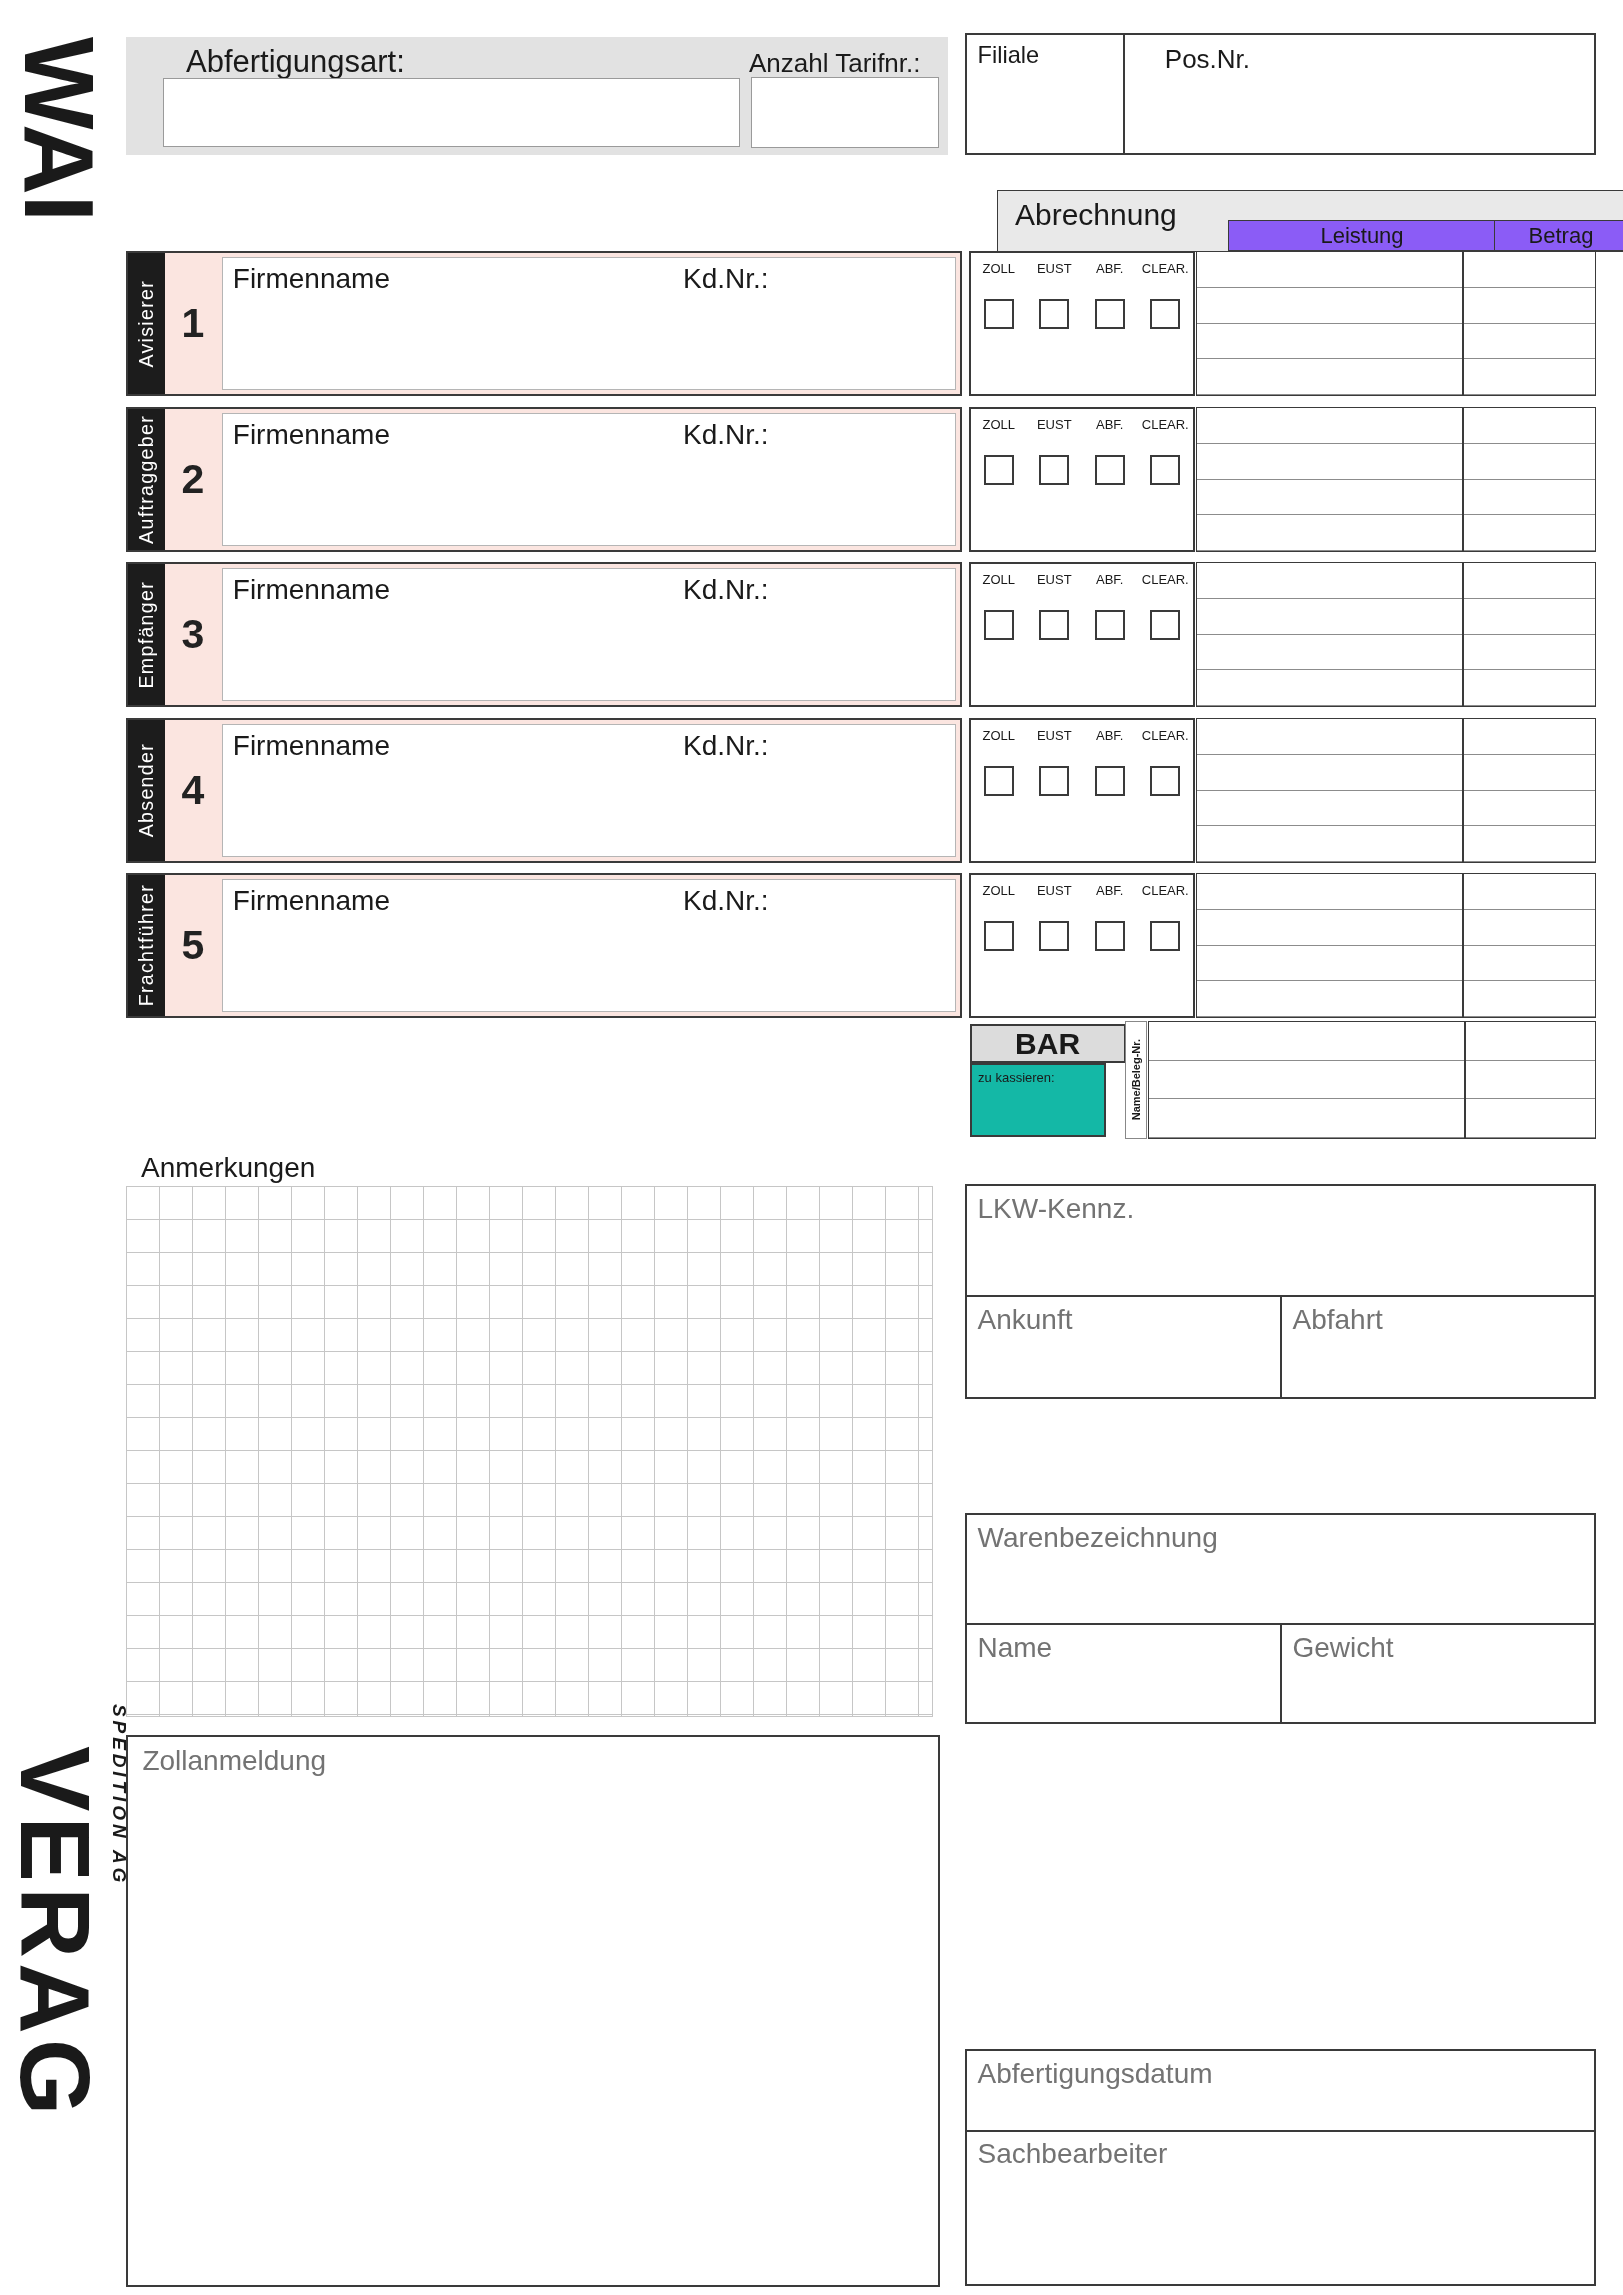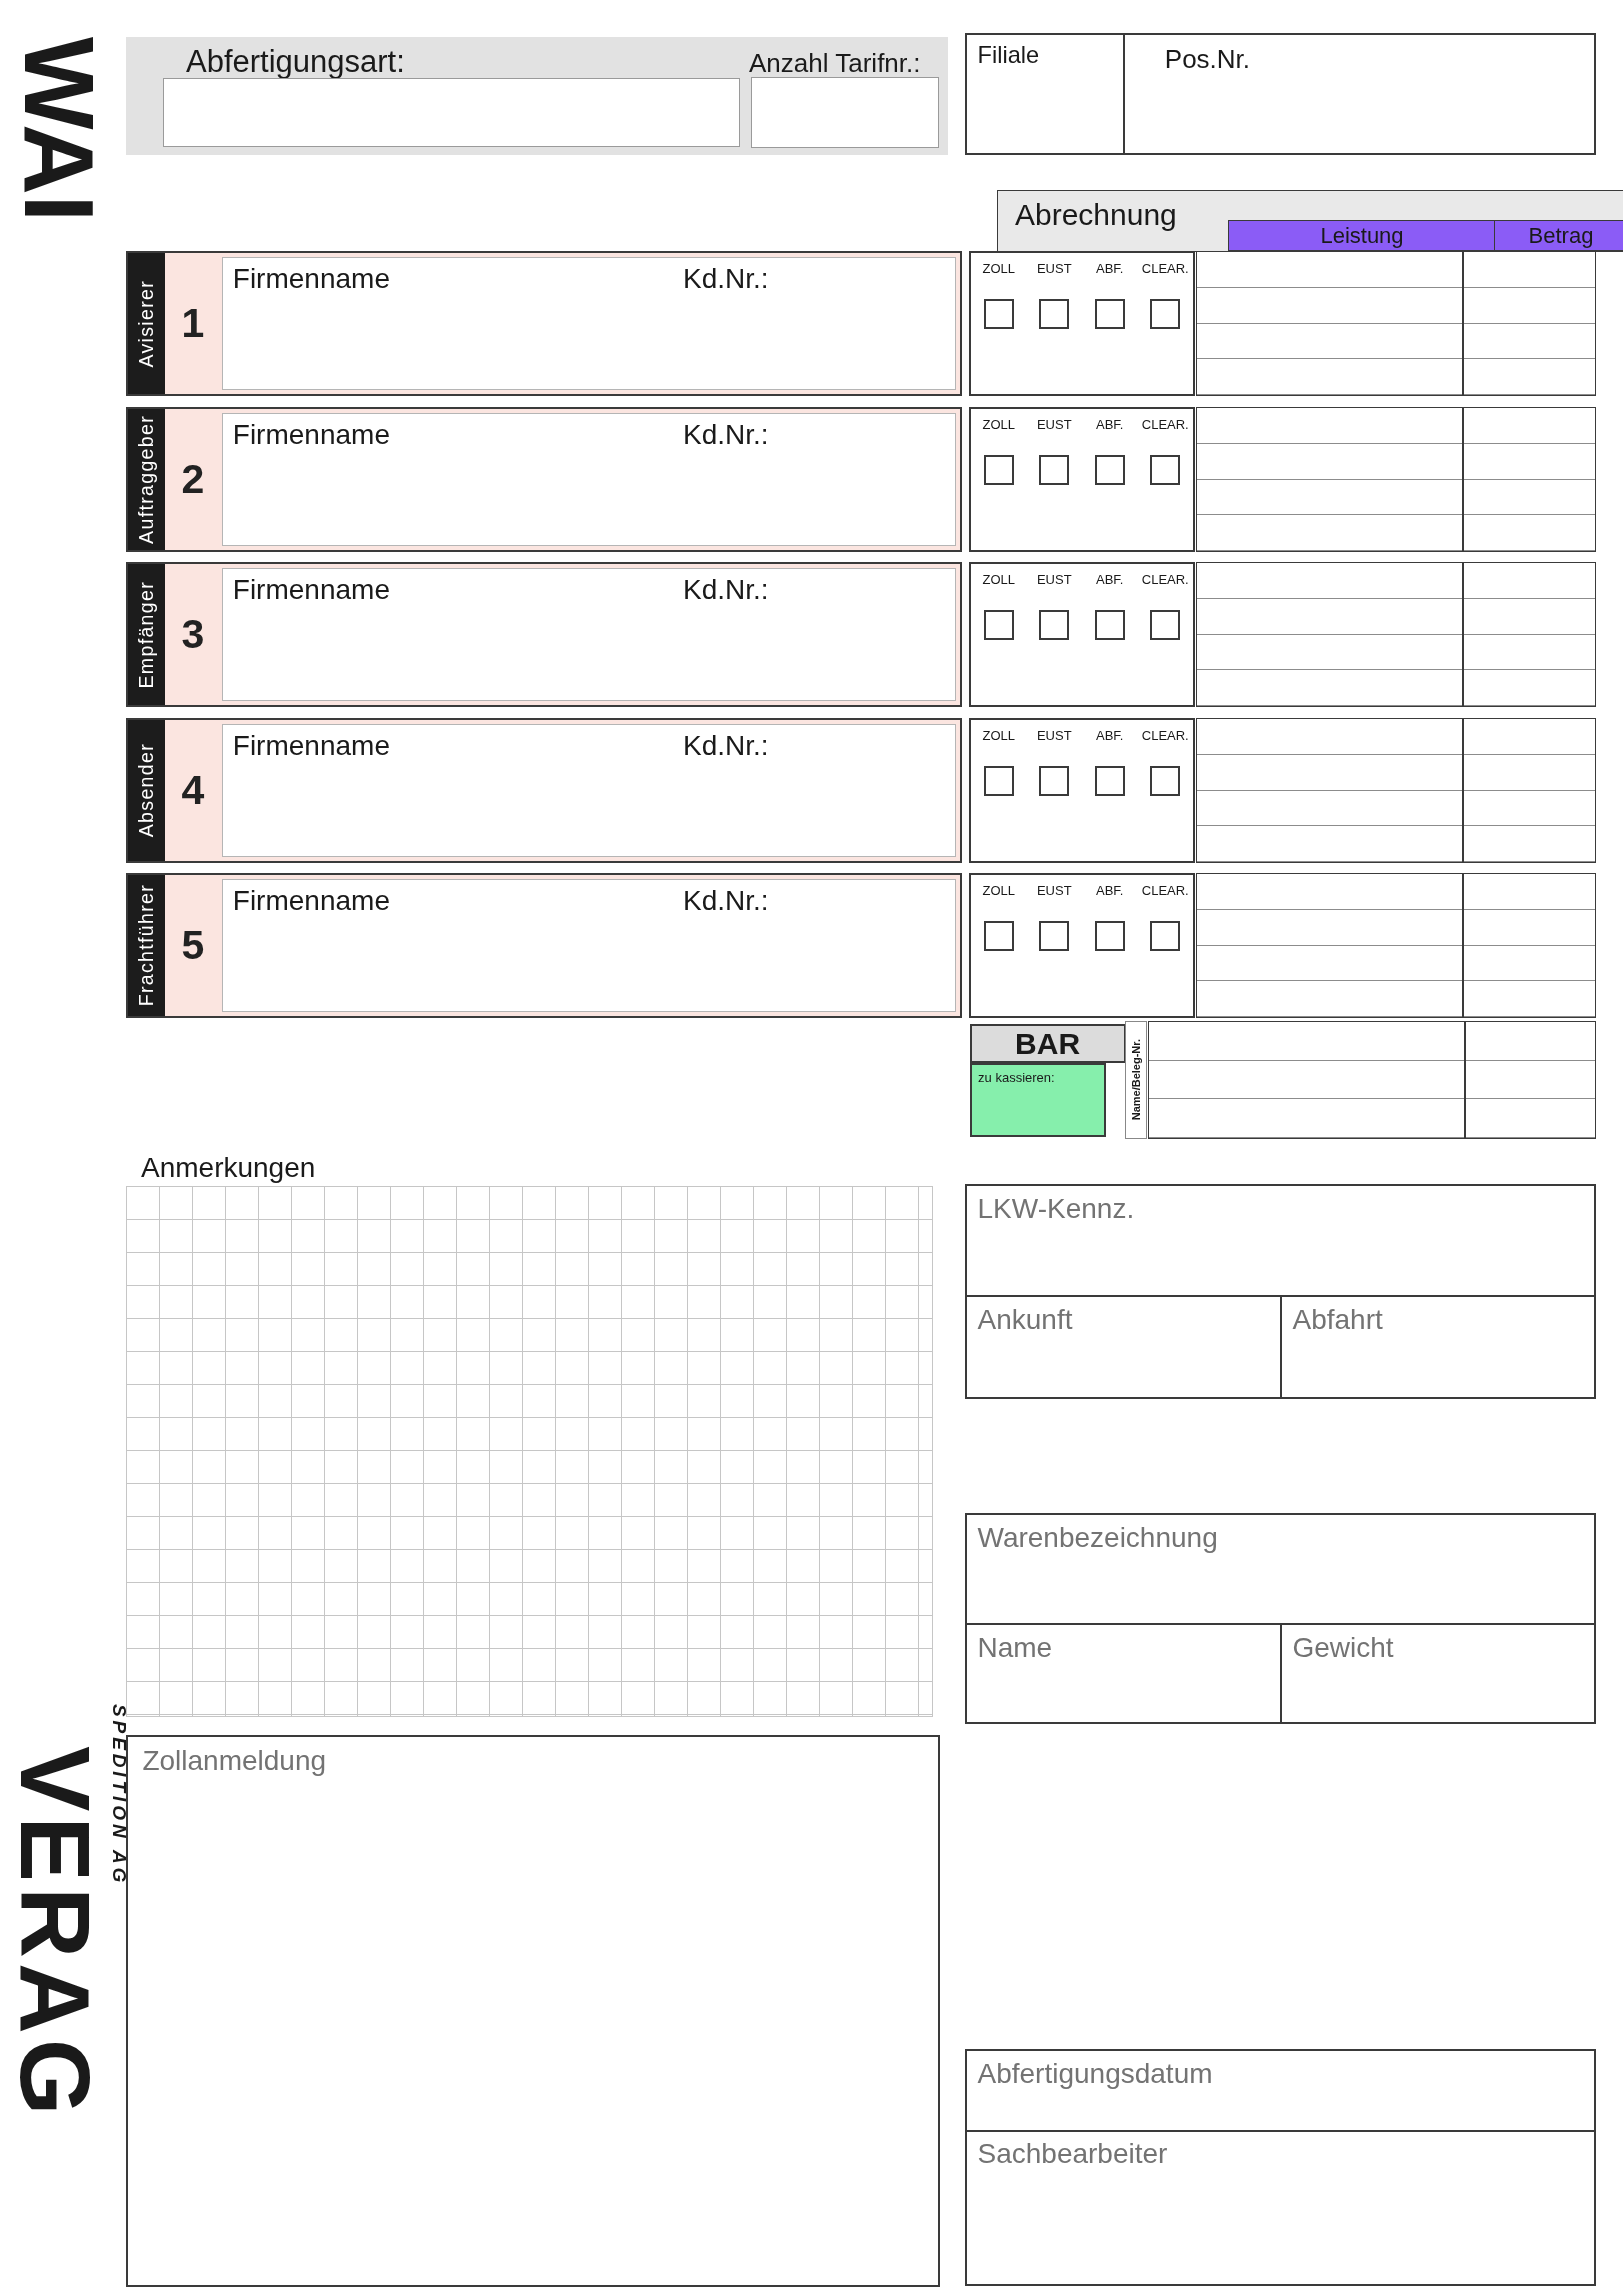--- a/index.html
+++ b/index.html
@@ -262,21 +262,21 @@
   <div class="abs ptable" style="top:873px;">
     <div class="trow"></div>
     <div class="trow"></div>
     <div class="trow"></div>
     <div class="trow"></div>
     <div class="tdiv"></div>
   </div>
 
   <div class="abs" style="left:965px;top:1021px;width:631px;height:118px;">
     <div class="abs barbox" style="left:4.6px;top:3.3px;width:156px;height:39px;">BAR</div>
-    <div class="abs" style="left:4.6px;top:42px;width:136px;height:74px;background:#86efac;border:2px solid #3a3a3a;">
+    <div class="abs" style="left:4.6px;top:42px;width:136px;height:74px;background:#14b8a6;border:2px solid #3a3a3a;">
       <span class="abs" style="left:6.5px;top:5.2px;font-size:13px;">zu kassieren:</span>
     </div>
     <div class="abs" style="left:160px;top:0;width:22px;height:118px;border:0.7px solid #888;display:flex;align-items:center;justify-content:center;">
       <span class="vsmall">Name/Beleg-Nr.</span>
     </div>
     <div class="abs" style="left:183px;top:0;width:448px;height:118px;background:#fff;border:1.3px solid #3a3a3a;display:flex;flex-direction:column;">
       <div class="trow"></div>
       <div class="trow"></div>
       <div class="trow"></div>
       <div class="tdiv" style="left:315px;"></div>

